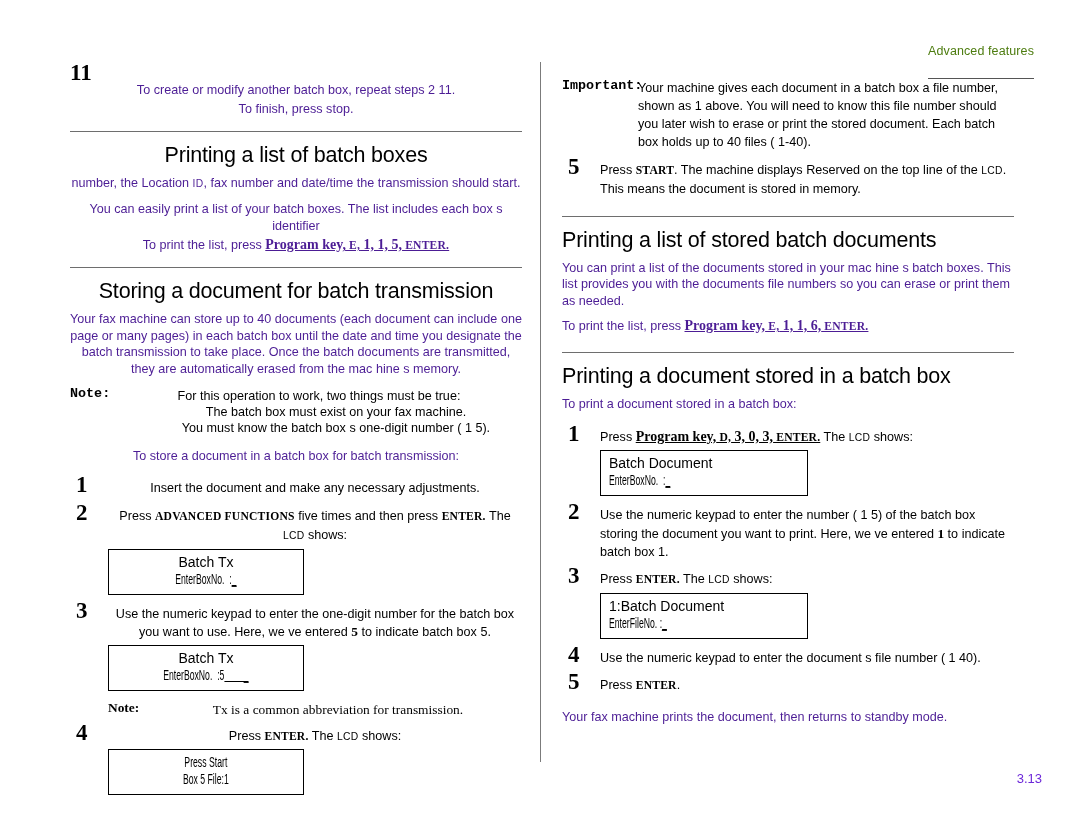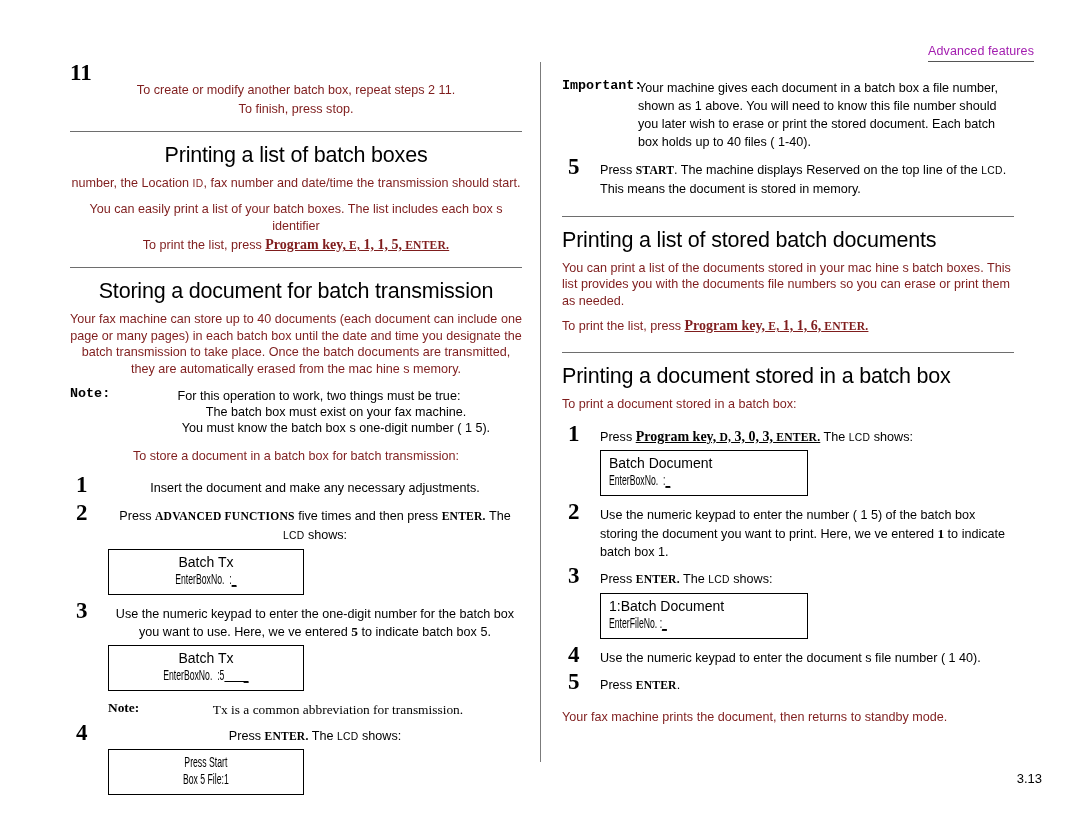--- a/index.html
+++ b/index.html
@@ -20,32 +20,32 @@
     inset: 0;
   }
 
   
   .running-head {
     position: absolute;
     top: 44px;
     right: 46px;
     font-size: 12.5px;
     letter-spacing: 0.1px;
-    color: #a21caf;
-    padding-bottom: 3px;
+    color: #4d7c0f;
+    padding-bottom: 20px;
     border-bottom: 1.3px solid #555;
   }
 
   
   .folio {
     position: absolute;
     right: 38px;
     bottom: 48px;
     font-size: 13px;
-    color: #000000;
+    color: #6d28d9;
   }
 
   
   .col-divider {
     position: absolute;
     left: 540px;
     top: 62px;
     width: 1.2px;
     height: 700px;
     background: #7b7b7b;
@@ -57,21 +57,21 @@
     top: 66px;
   }
   .col-left  { left: 70px;  width: 452px; text-align: center; }
   .col-right { left: 562px; width: 452px; }
 
   
   p.body {
     margin: 0 0 9px 0;
     font-size: 12.6px;
     line-height: 16.4px;
-    color: #7f1d1d;
+    color: #4c1d95;
   }
   p.body.tight { margin-bottom: 3px; }
   p.body.gap   { margin-bottom: 14px; }
 
   h2.section {
     margin: 0 0 7px 0;
     font-size: 21.5px;
     font-weight: 400;
     line-height: 25px;
     letter-spacing: -0.2px;

